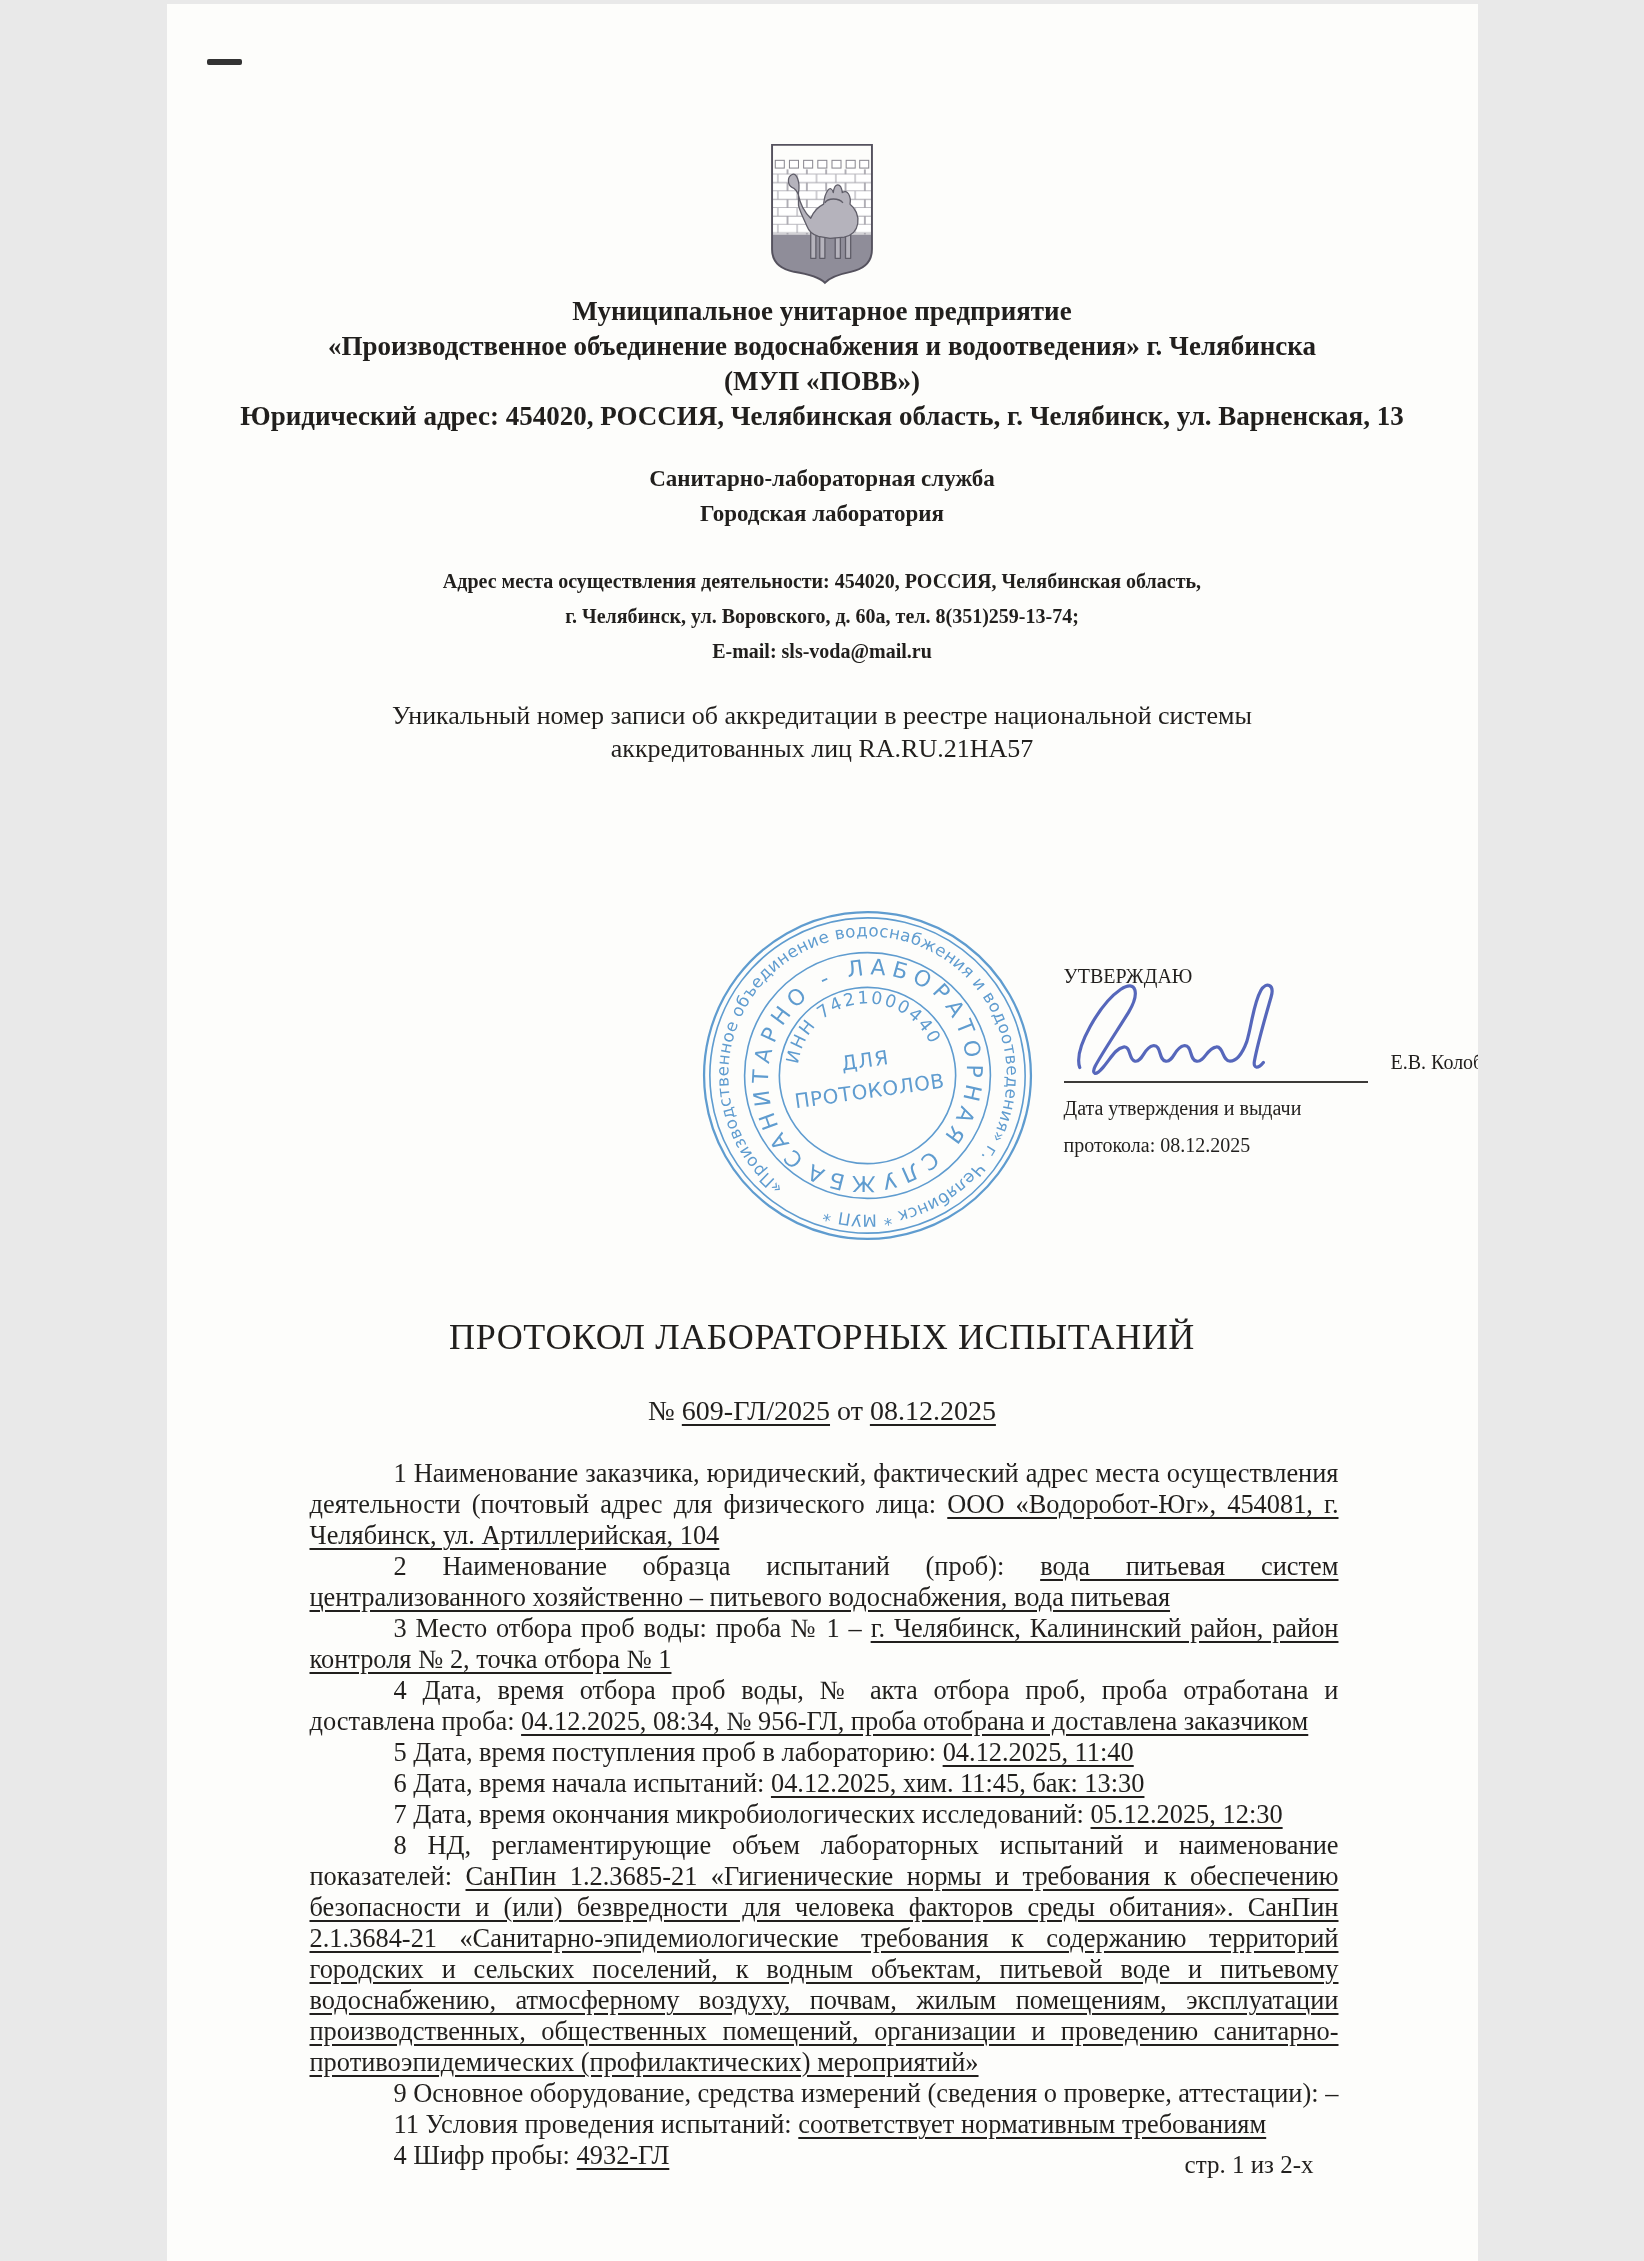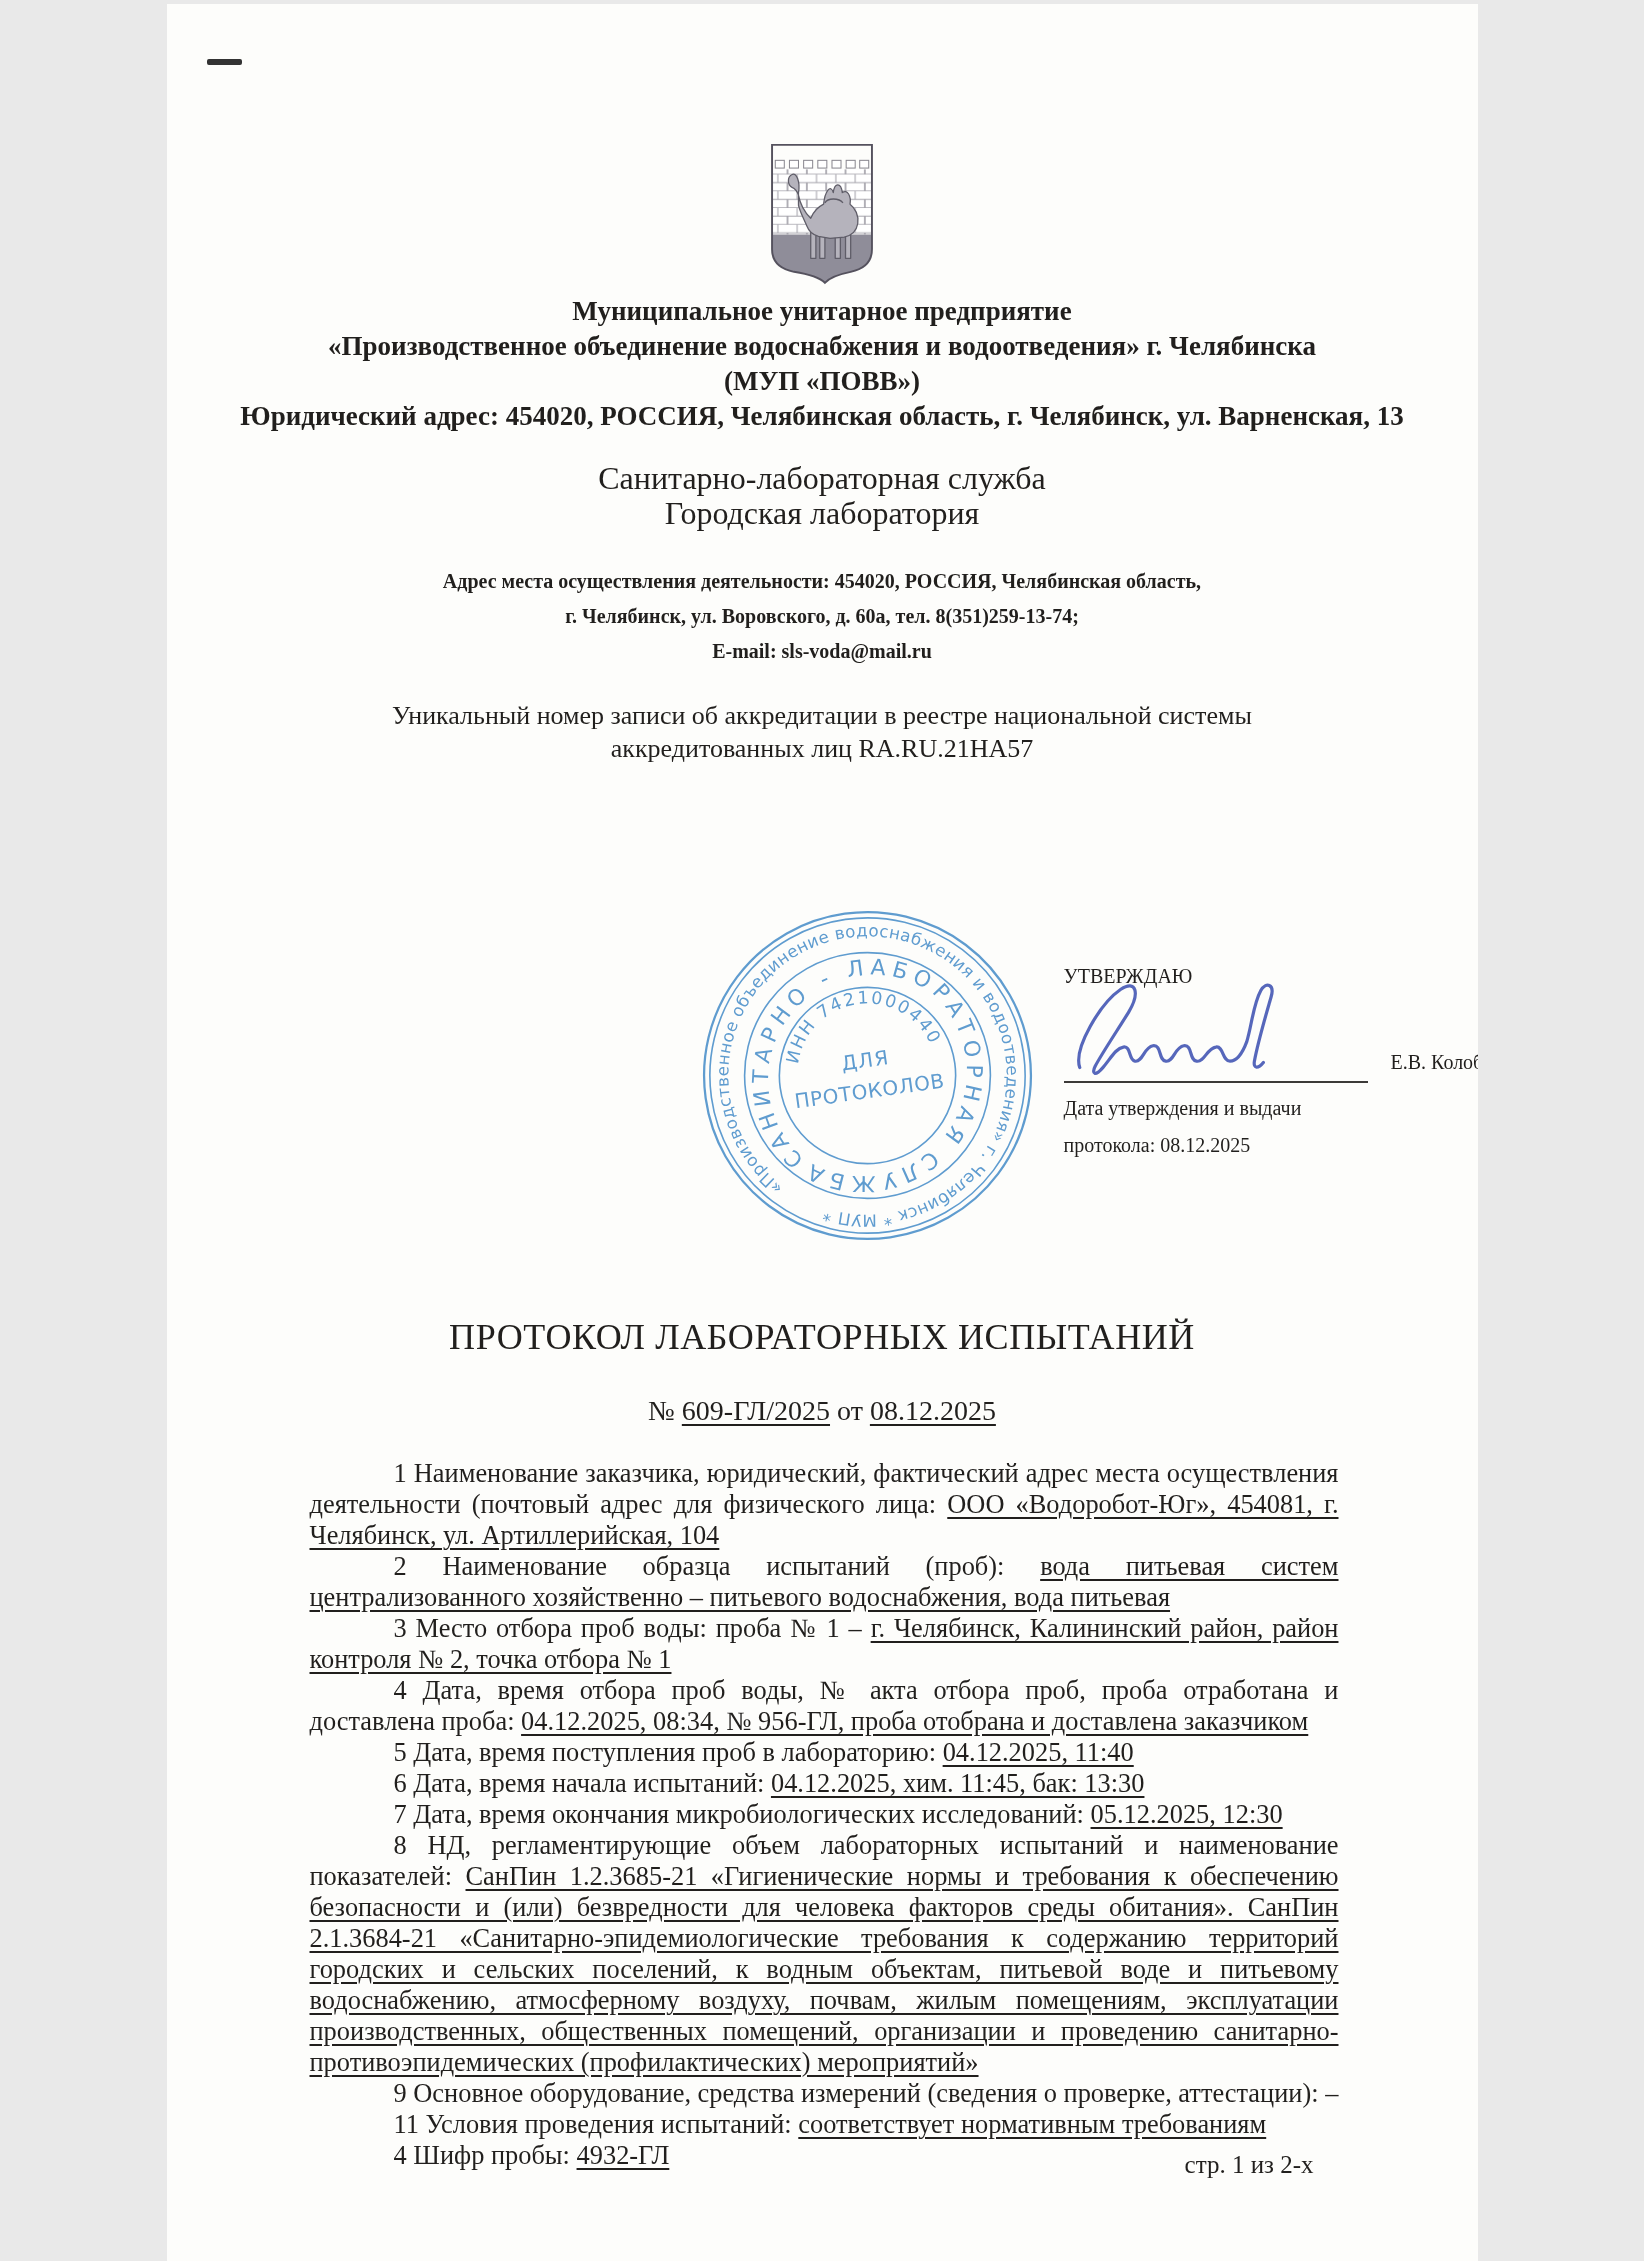--- a/index.html
+++ b/index.html
@@ -12,21 +12,21 @@
     color:var(--ink,#211f1d);
     font-family:"Liberation Serif","DejaVu Serif",serif;
     overflow:hidden;
   }
   .scan-mark { position:absolute; left:40px; top:55px; width:35px; height:6.4px; background:#333; border-radius:1.9px; }
 
   .center { text-align:center; }
   .logo-wrap { margin:137px auto 0; width:108px; height:145px; }
 
   .org-block { margin-top:7.7px; font-weight:bold; font-size:27px; line-height:35px; }
-  .service-block { margin-top:27px; font-weight:normal; font-size:32px; line-height:35px; }
+  .service-block { margin-top:27px; font-weight:bold; font-size:23px; line-height:35px; }
   .activity-block { margin-top:33px; font-weight:bold; font-size:20px; line-height:35px; }
   .accred-block { margin-top:30px; font-size:26px; line-height:33px; }
 
   .stamp-section { position:relative; height:546px; }
   .stamp-wrap { position:absolute; left:530px; top:140px; width:341px; height:341px; }
   .stamp-svg { color:var(--stamp-blue,#4a8fca); opacity:.88; }
 
   .approval { position:absolute; left:897px; top:193px; width:631px; font-size:20px; line-height:37px; }
   .sig-row { position:relative; height:95px; }
   .sig-svg { position:absolute; left:-3.9px; top:-24.5px; }

